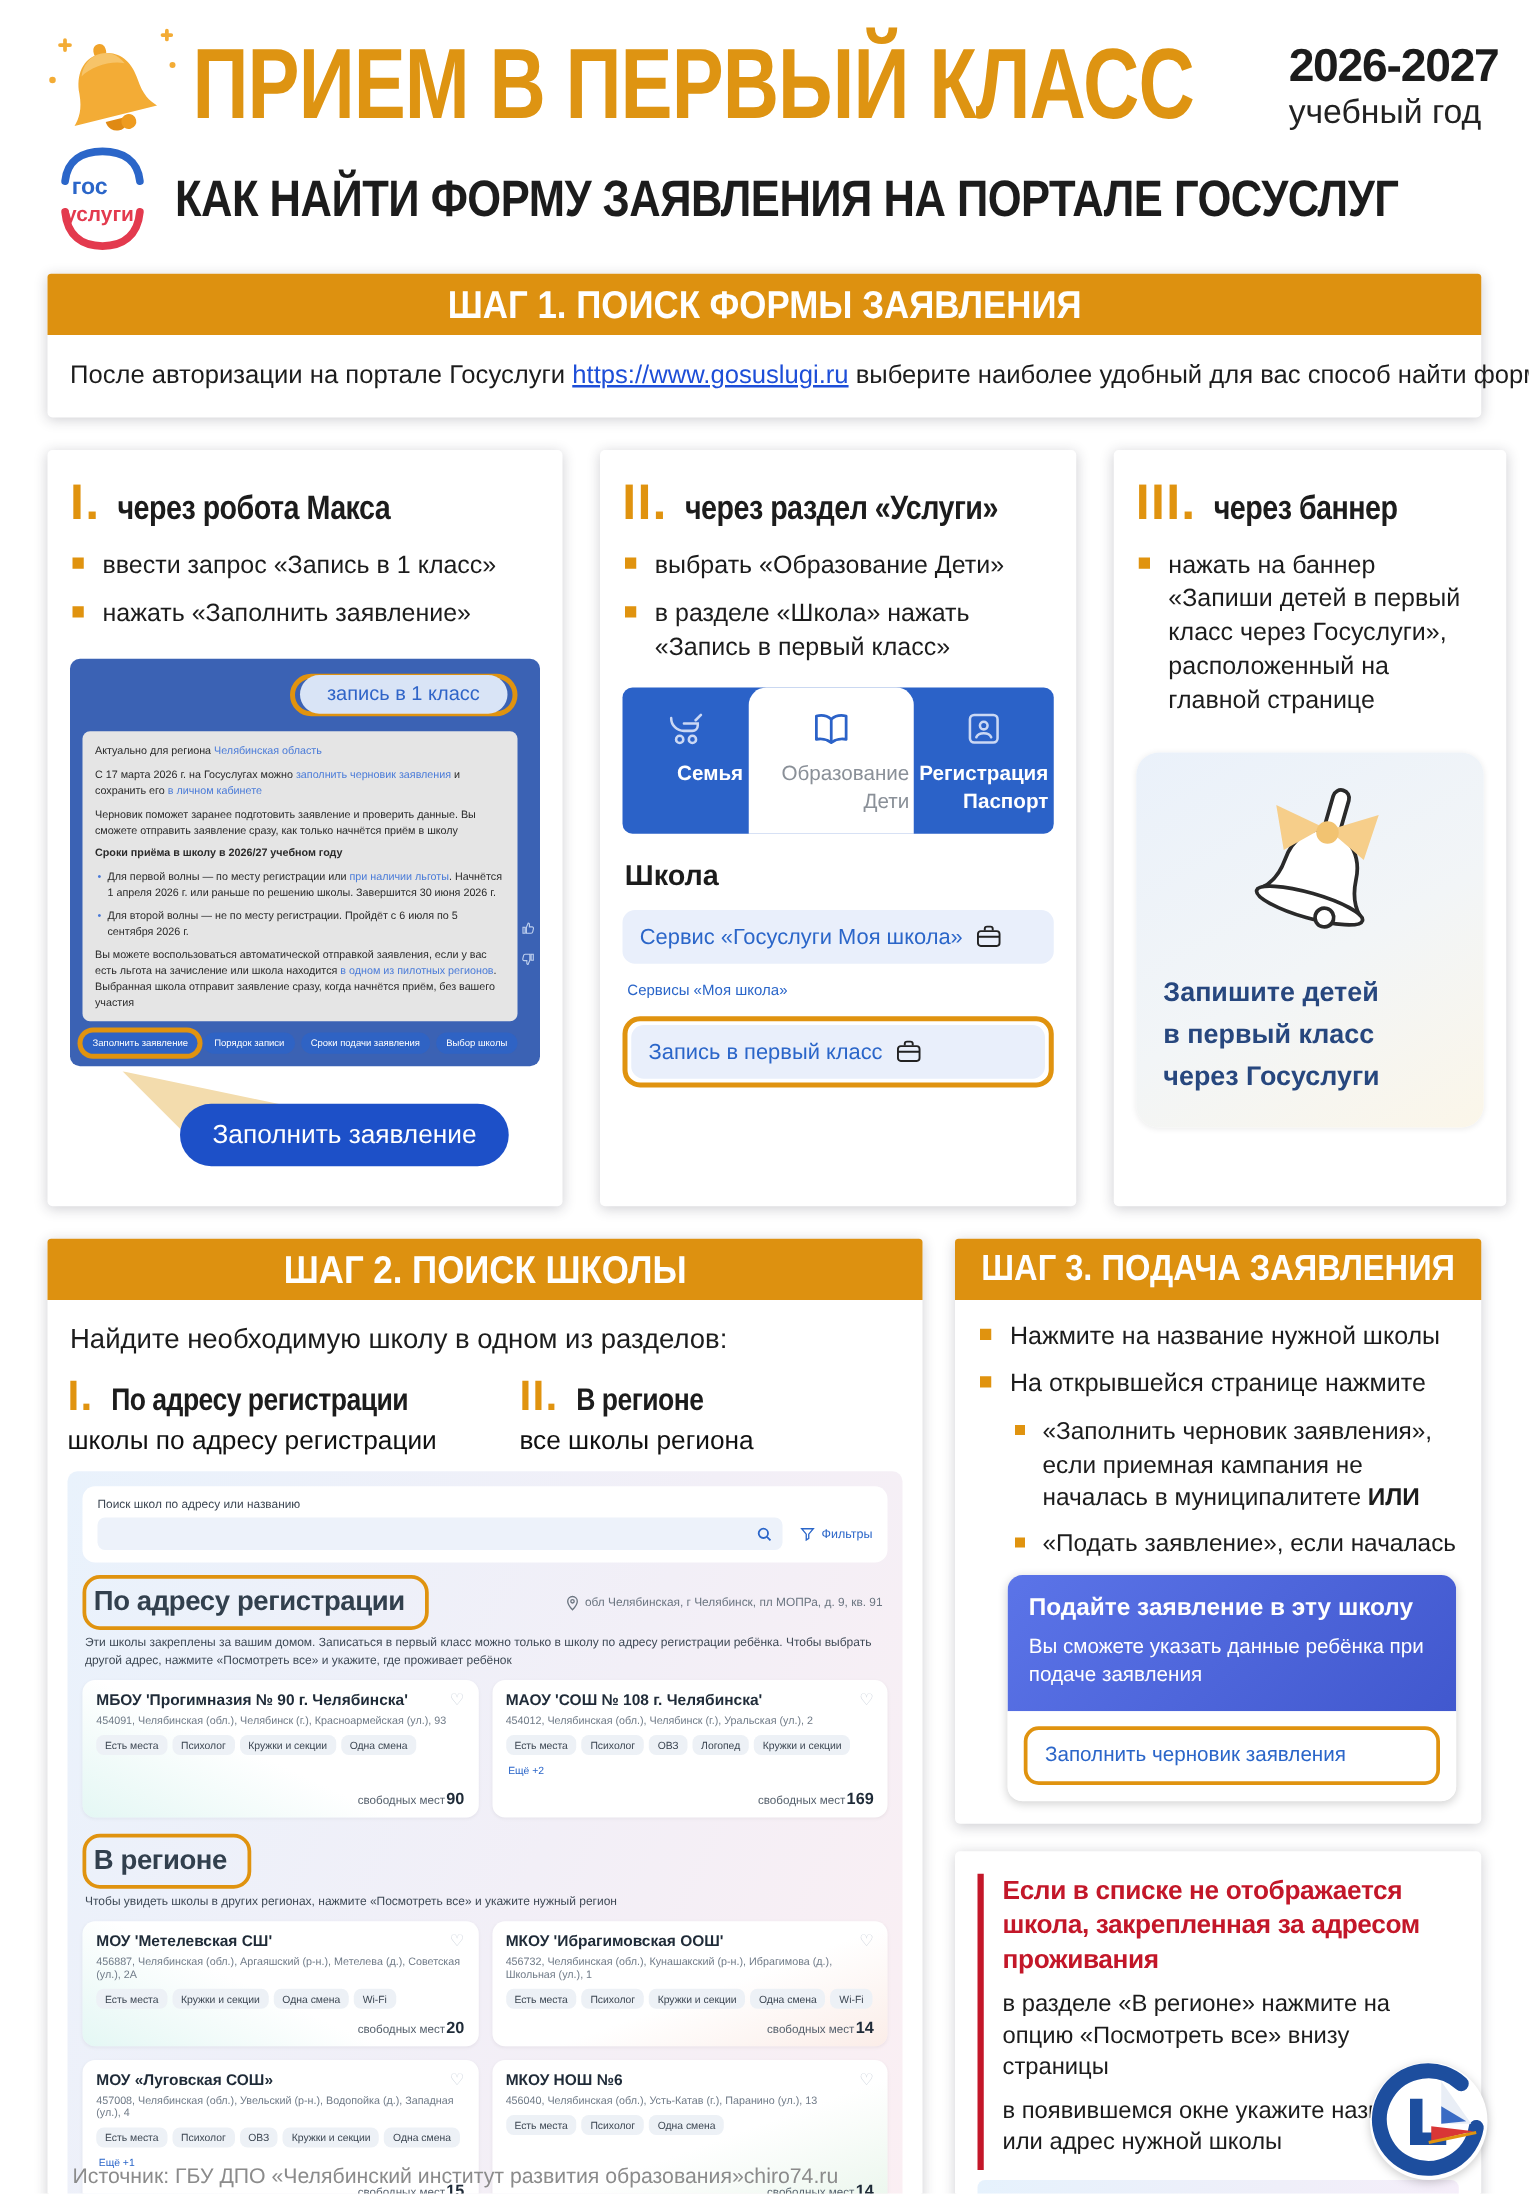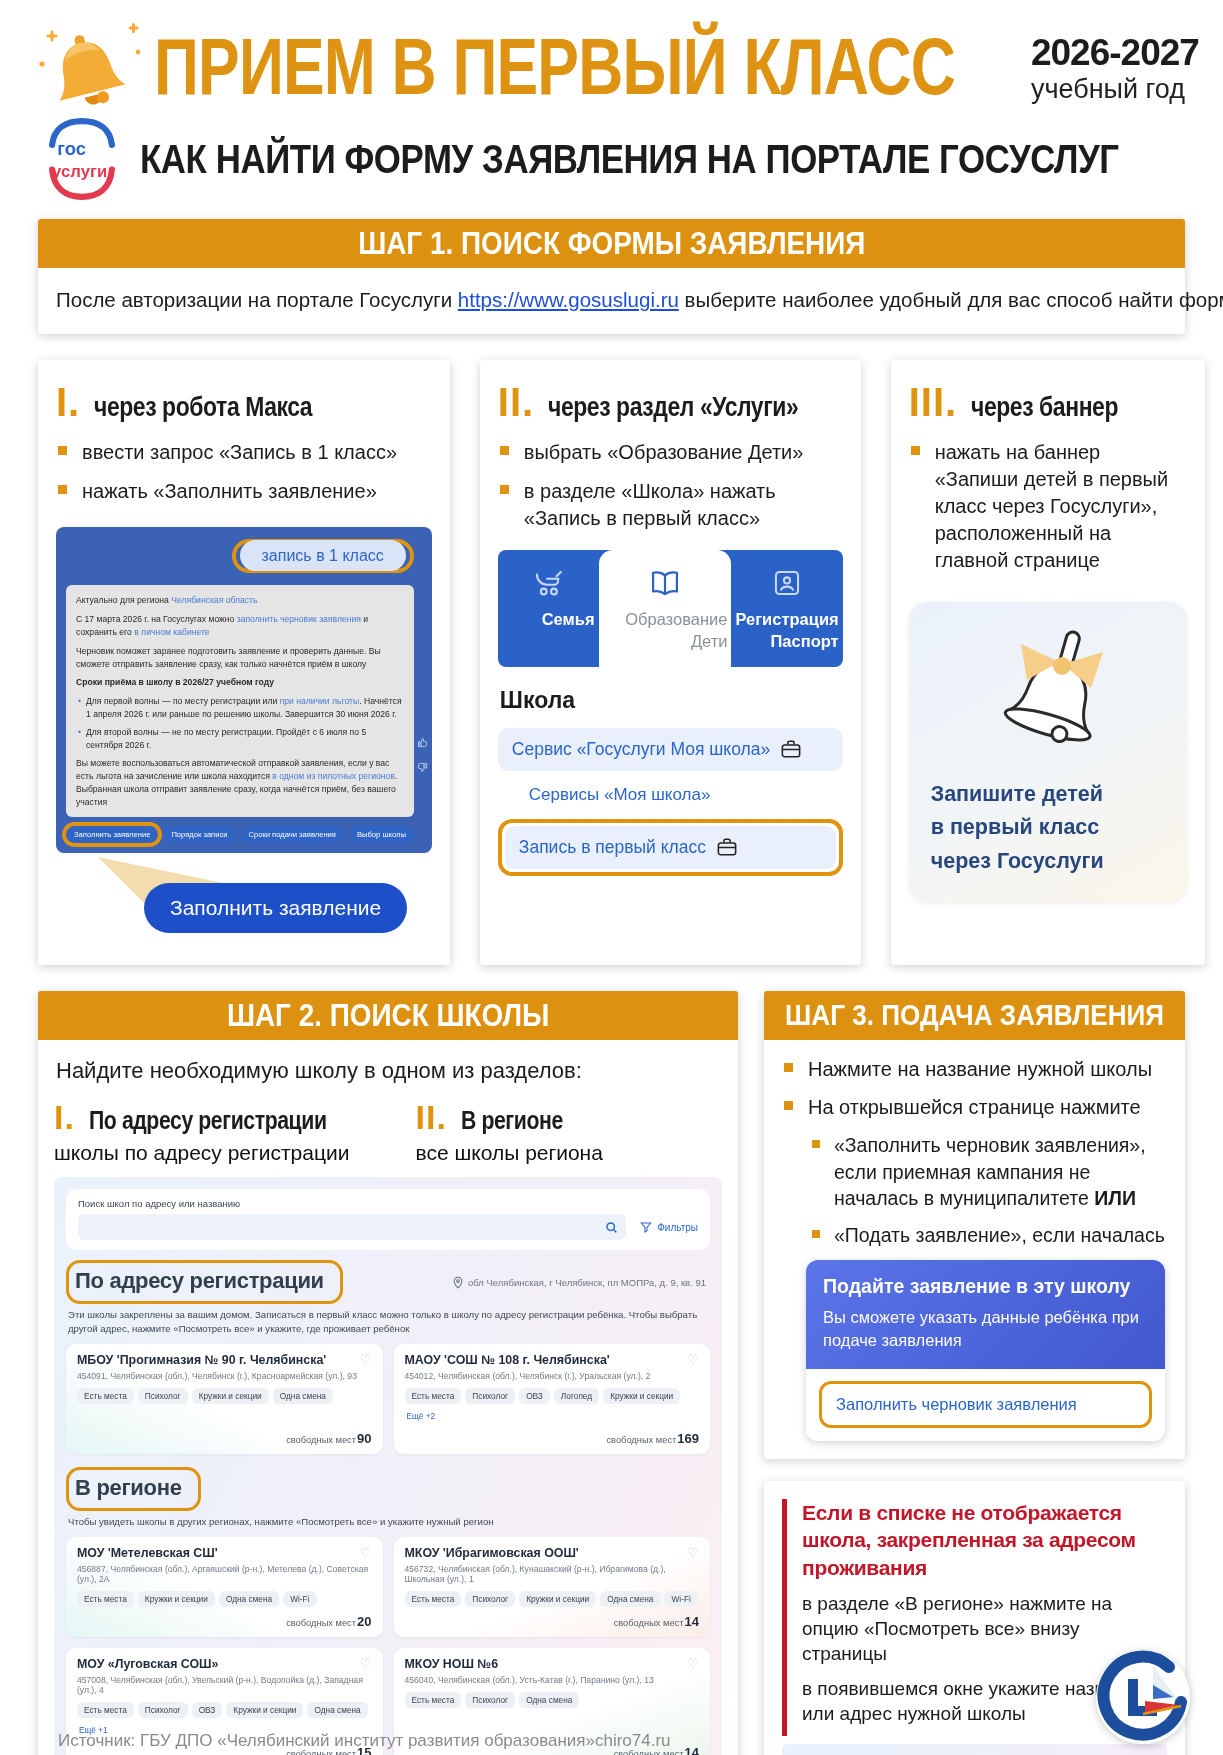--- a/index.html
+++ b/index.html
@@ -58,21 +58,21 @@
   .callout .tri { position:absolute; left:24px; top:0; width:230px; height:58px; }
   .callout-btn { position:absolute; left:88px; top:26px; background:#1D50C8; color:#fff; font-size:21px; padding:13px 26px; border-radius:28px; white-space:nowrap; }
 
   
   .tabs { background:#2B62C8; border-radius:8px; display:grid; grid-template-columns:1fr 1.32fr 1fr; align-items:stretch; margin-top:6px; }
   .tab { color:#fff; text-align:right; padding:16px 4px 14px; font-size:16.5px; font-weight:bold; line-height:1.35; }
   .tab svg { display:block; margin:0 auto 8px; }
   .tab.active { background:#fff; border-radius:14px 14px 0 0; color:#8A9098; font-weight:normal; }
   .svc-title { font-size:23px; font-weight:bold; margin:20px 2px 14px; }
   .svc-pill { background:#E9EFFB; border-radius:10px; padding:11px 14px; display:flex; align-items:center; gap:10px; color:#2B66C9; font-size:17.5px; }
-  .svc-link { color:#2B66C9; font-size:17px; padding:14px 4px 12px;margin-left:27px; }
+  .svc-link { color:#2B66C9; font-size:12px; padding:14px 4px 12px; }
   .svc-hl { border:4px solid #E0930F; border-radius:14px; padding:3px; margin-top:2px; }
 
   
   .banner3 { margin:16px auto 0; width:278px; border-radius:18px; padding:20px 22px 24px; background:linear-gradient(150deg,#EAF1FA 0%,#F2F5F7 55%,#FBF6E9 100%); box-shadow:0 1px 5px rgba(0,0,0,.08); }
   .banner3 svg { display:block; margin:0 auto 6px; }
   .banner3-text { color:#27477E; font-size:21.5px; font-weight:bold; line-height:1.55; }
 
   
   .row23 { display:grid; grid-template-columns:700px 421px; gap:26px; margin-top:26px; }
   .step2-card, .step3-card, .note-card { display:flex; flex-direction:column; }

